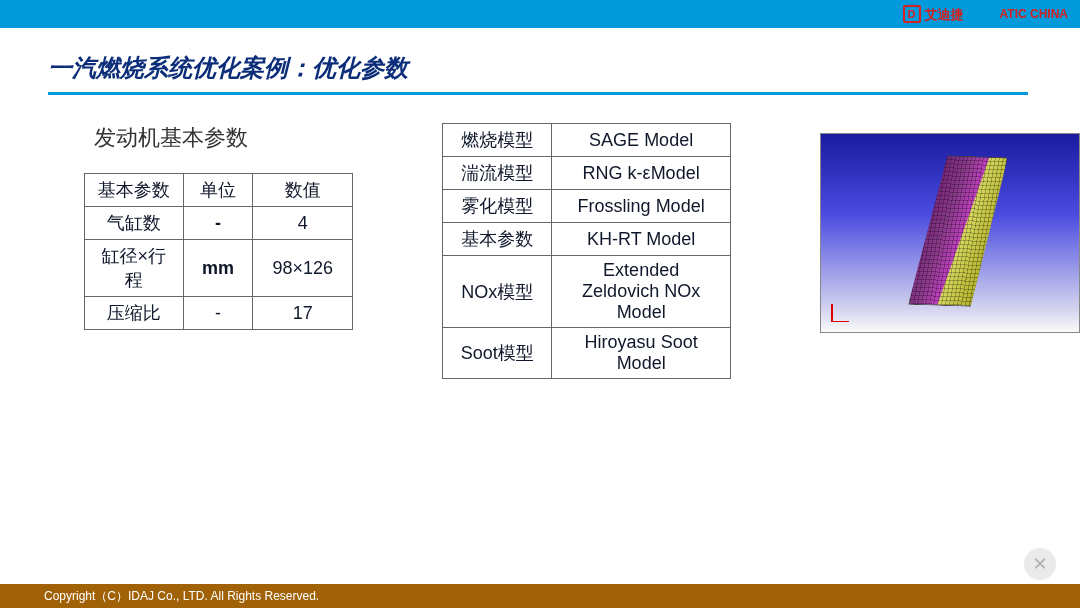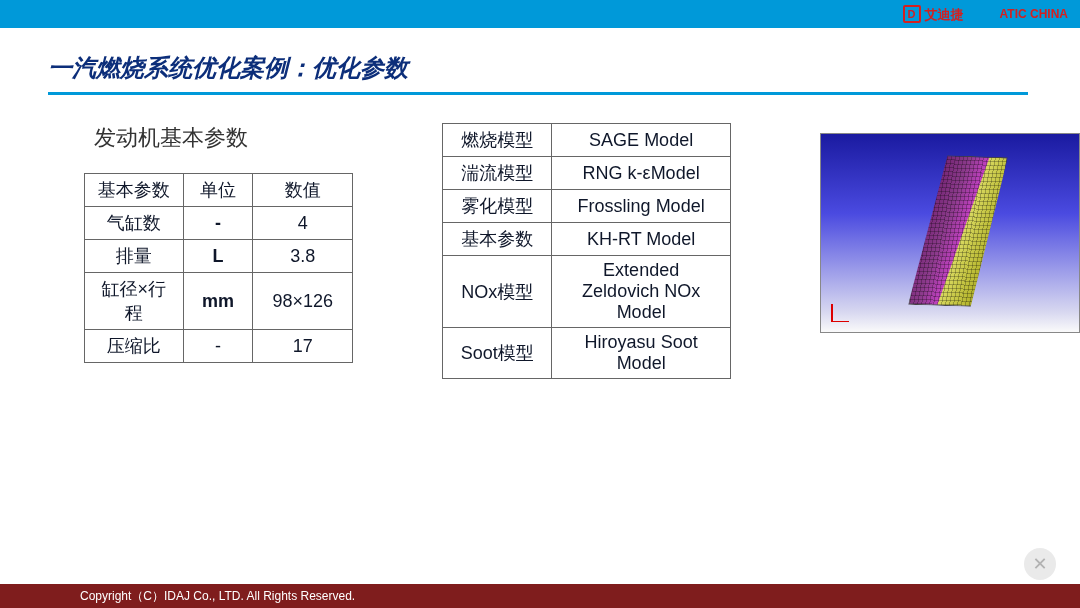--- a/index.html
+++ b/index.html
@@ -121,26 +121,26 @@
       content: "";
       position: absolute; left: 0; bottom: 0;
       background: #d00;
     }
     .viz-axis::before { width: 18px; height: 1.5px; }
     .viz-axis::after { width: 1.5px; height: 18px; }
     .footer {
       position: absolute;
       bottom: 0; left: 0; right: 0;
       height: 24px;
-      background: #7f1d1d;
+      background: #a16207;
       color: #fff;
       font-size: 12px;
       display: flex;
       align-items: center;
-      padding-left: 80px;
+      padding-left: 44px;
     }
     .watermark {
       position: absolute;
       right: 24px;
       bottom: 28px;
       display: flex;
       align-items: center;
       gap: 12px;
       color: rgba(170,170,170,.6);
       font-size: 22px;
@@ -180,25 +180,20 @@
         <td>基本参数</td>
         <td style="font-weight:normal">单位</td>
         <td>数值</td>
       </tr>
       <tr>
         <td>气缸数</td>
         <td>-</td>
         <td>4</td>
       </tr>
       <tr>
-        <td>排量</td>
-        <td>L</td>
-        <td>3.8</td>
-      </tr>
-      <tr>
         <td>缸径×行程</td>
         <td>mm</td>
         <td>98×126</td>
       </tr>
       <tr>
         <td>压缩比</td>
         <td style="font-weight:normal">-</td>
         <td>17</td>
       </tr>
     </tbody>

